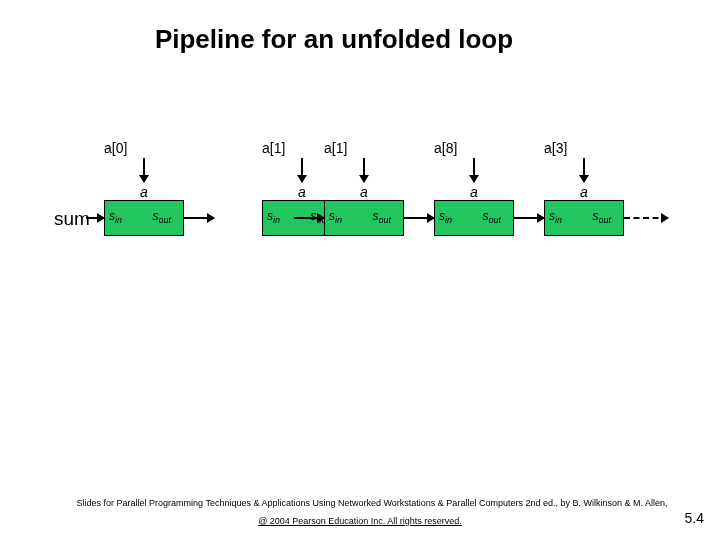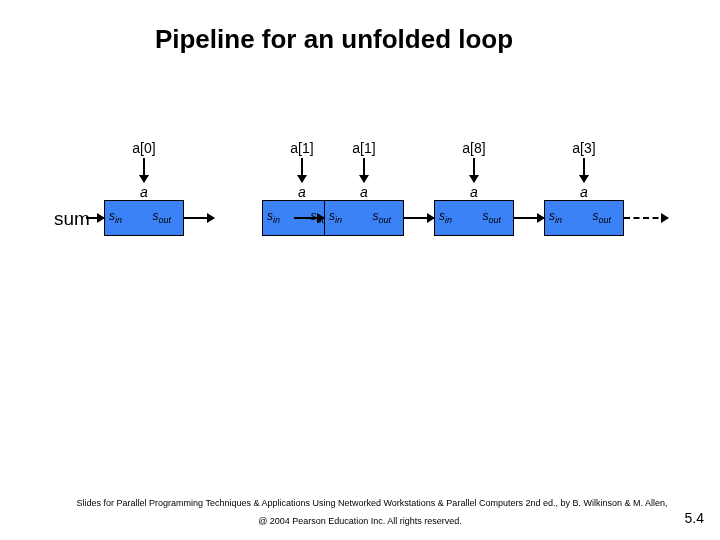--- a/index.html
+++ b/index.html
@@ -42,21 +42,20 @@
     .stage-0 { left: 50px; }
     .stage-1 { left: 160px; margin-left: 48px; }
     .stage-2 { left: 270px; }
     .stage-3 { left: 380px; }
     .stage-4 { left: 490px; }
     .top-label {
       position: absolute;
       top: 0;
       left: 0;
       width: 80px;
-      text-align: center;
       font-size: 14px;
       color: #000;
     }
     .arrow-down {
       position: absolute;
       top: 18px;
       left: 39px;
       width: 2px;
       height: 24px;
       background: #000;
@@ -82,21 +81,21 @@
       font-style: italic;
       color: #000;
     }
     .box {
       position: absolute;
       top: 60px;
       left: 0;
       width: 80px;
       height: 36px;
       border: 1px solid #000;
-      background: #3b82f6;
+      background: #22c55e;
     }
     .sin {
       position: absolute;
       left: 4px;
       top: 8px;
       font-size: 12px;
       font-style: italic;
     }
     .sin sub { font-size: 9px; }
     .sout {
@@ -159,20 +158,21 @@
       padding-left: 24px;
     }
     .footer2 {
       position: absolute;
       bottom: 14px;
       left: 0;
       width: 720px;
       text-align: center;
       font-size: 9px;
       color: #000;
+      text-decoration: underline;
     }
     .page-num {
       position: absolute;
       bottom: 14px;
       right: 16px;
       font-size: 14px;
       color: #000;
       margin-left: 16px;
     }
   </style>

